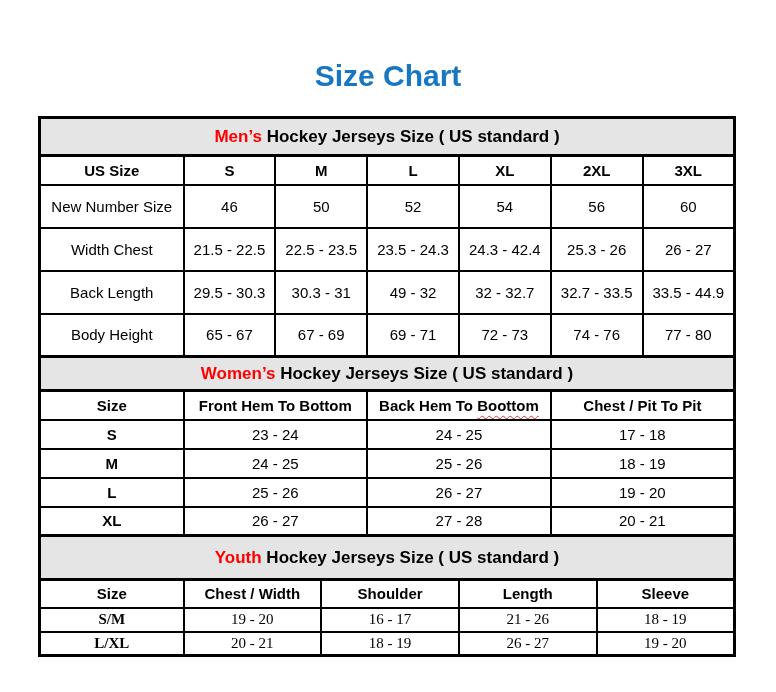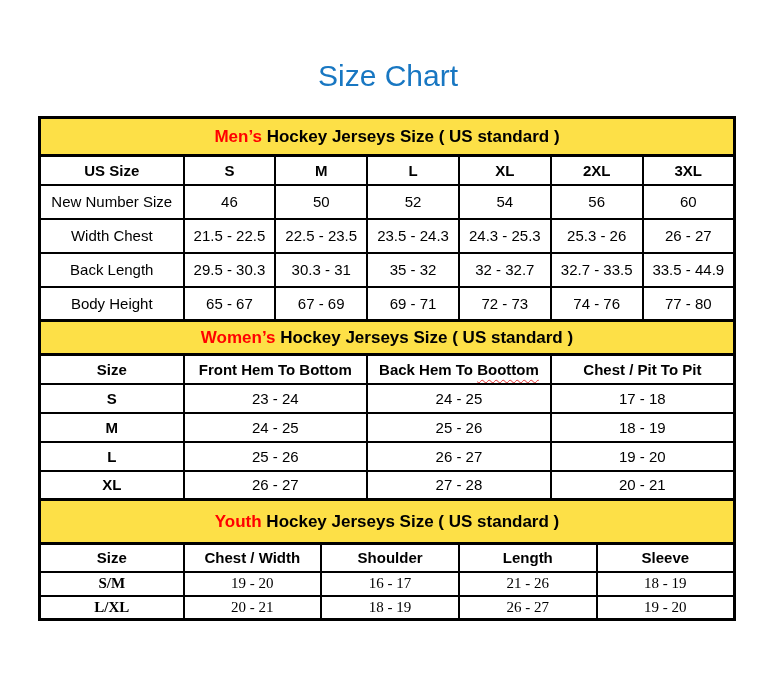--- a/index.html
+++ b/index.html
@@ -7,21 +7,21 @@
   body {
     width: 776px; height: 692px; overflow: hidden;
     font-family: "Liberation Sans", sans-serif;
     color: #000;
   }
   .page-title {
     margin: 56px 0 20px 0;
     text-align: center;
     font-size: 30px;
     line-height: 40px;
-    font-weight: normal;
+    font-weight: bold;
     color: #1877C2;
   }
   table.size-chart {
     border-collapse: collapse;
     table-layout: fixed;
     width: 698px;
     margin-left: 38px;
     border: 3px solid #000;
   }
   col.label-col { width: 144px; }
@@ -29,39 +29,39 @@
     border: 2px solid #000;
     text-align: center;
     vertical-align: middle;
     font-size: 15px;
     padding: 0 2px;
     overflow: hidden;
     white-space: nowrap;
   }
   th { font-weight: bold; }
   tr.band td {
-    background: #fde047;
+    background: #e5e5e5;
     border: 3px solid #000;
     font-size: 17px;
     font-weight: bold;
   }
   tr.band .accent { color: #FF0000; }
   td.bold-label { font-weight: bold; }
   .misspelled {
     text-decoration-line: underline;
     text-decoration-style: wavy;
     text-decoration-color: #E03030;
     text-decoration-thickness: 1px;
     text-underline-offset: 4px;
     text-decoration-skip-ink: none;
   }
   
   .r-band-m { height: 38px; }
   .r-head-m { height: 29px; }
-  .r-data-m { height: 34px; }
+  .r-data-m { height: 43px; }
   .r-band-w { height: 34px; }
   .r-head-w { height: 29px; }
   .r-data-w { height: 29px; }
   .r-band-y { height: 44px; }
   .r-head-y { height: 28px; }
   .r-data-y { height: 24px; font-family: Liberation Serif, serif; }
 </style>
 </head>
 <body>
 
@@ -104,29 +104,29 @@
       <td colspan="2">52</td>
       <td colspan="2">54</td>
       <td colspan="2">56</td>
       <td colspan="2">60</td>
     </tr>
     <tr class="r-data-m">
       <td>Width Chest</td>
       <td colspan="2">21.5 - 22.5</td>
       <td colspan="2">22.5 - 23.5</td>
       <td colspan="2">23.5 - 24.3</td>
-      <td colspan="2">24.3 - 25.3</td>
+      <td colspan="2">24.3 - 42.4</td>
       <td colspan="2">25.3 - 26</td>
       <td colspan="2">26 - 27</td>
     </tr>
     <tr class="r-data-m">
       <td>Back Length</td>
       <td colspan="2">29.5 - 30.3</td>
       <td colspan="2">30.3 - 31</td>
-      <td colspan="2">35 - 32</td>
+      <td colspan="2">49 - 32</td>
       <td colspan="2">32 - 32.7</td>
       <td colspan="2">32.7 - 33.5</td>
       <td colspan="2">33.5 - 44.9</td>
     </tr>
     <tr class="r-data-m">
       <td>Body Height</td>
       <td colspan="2">65 - 67</td>
       <td colspan="2">67 - 69</td>
       <td colspan="2">69 - 71</td>
       <td colspan="2">72 - 73</td>

